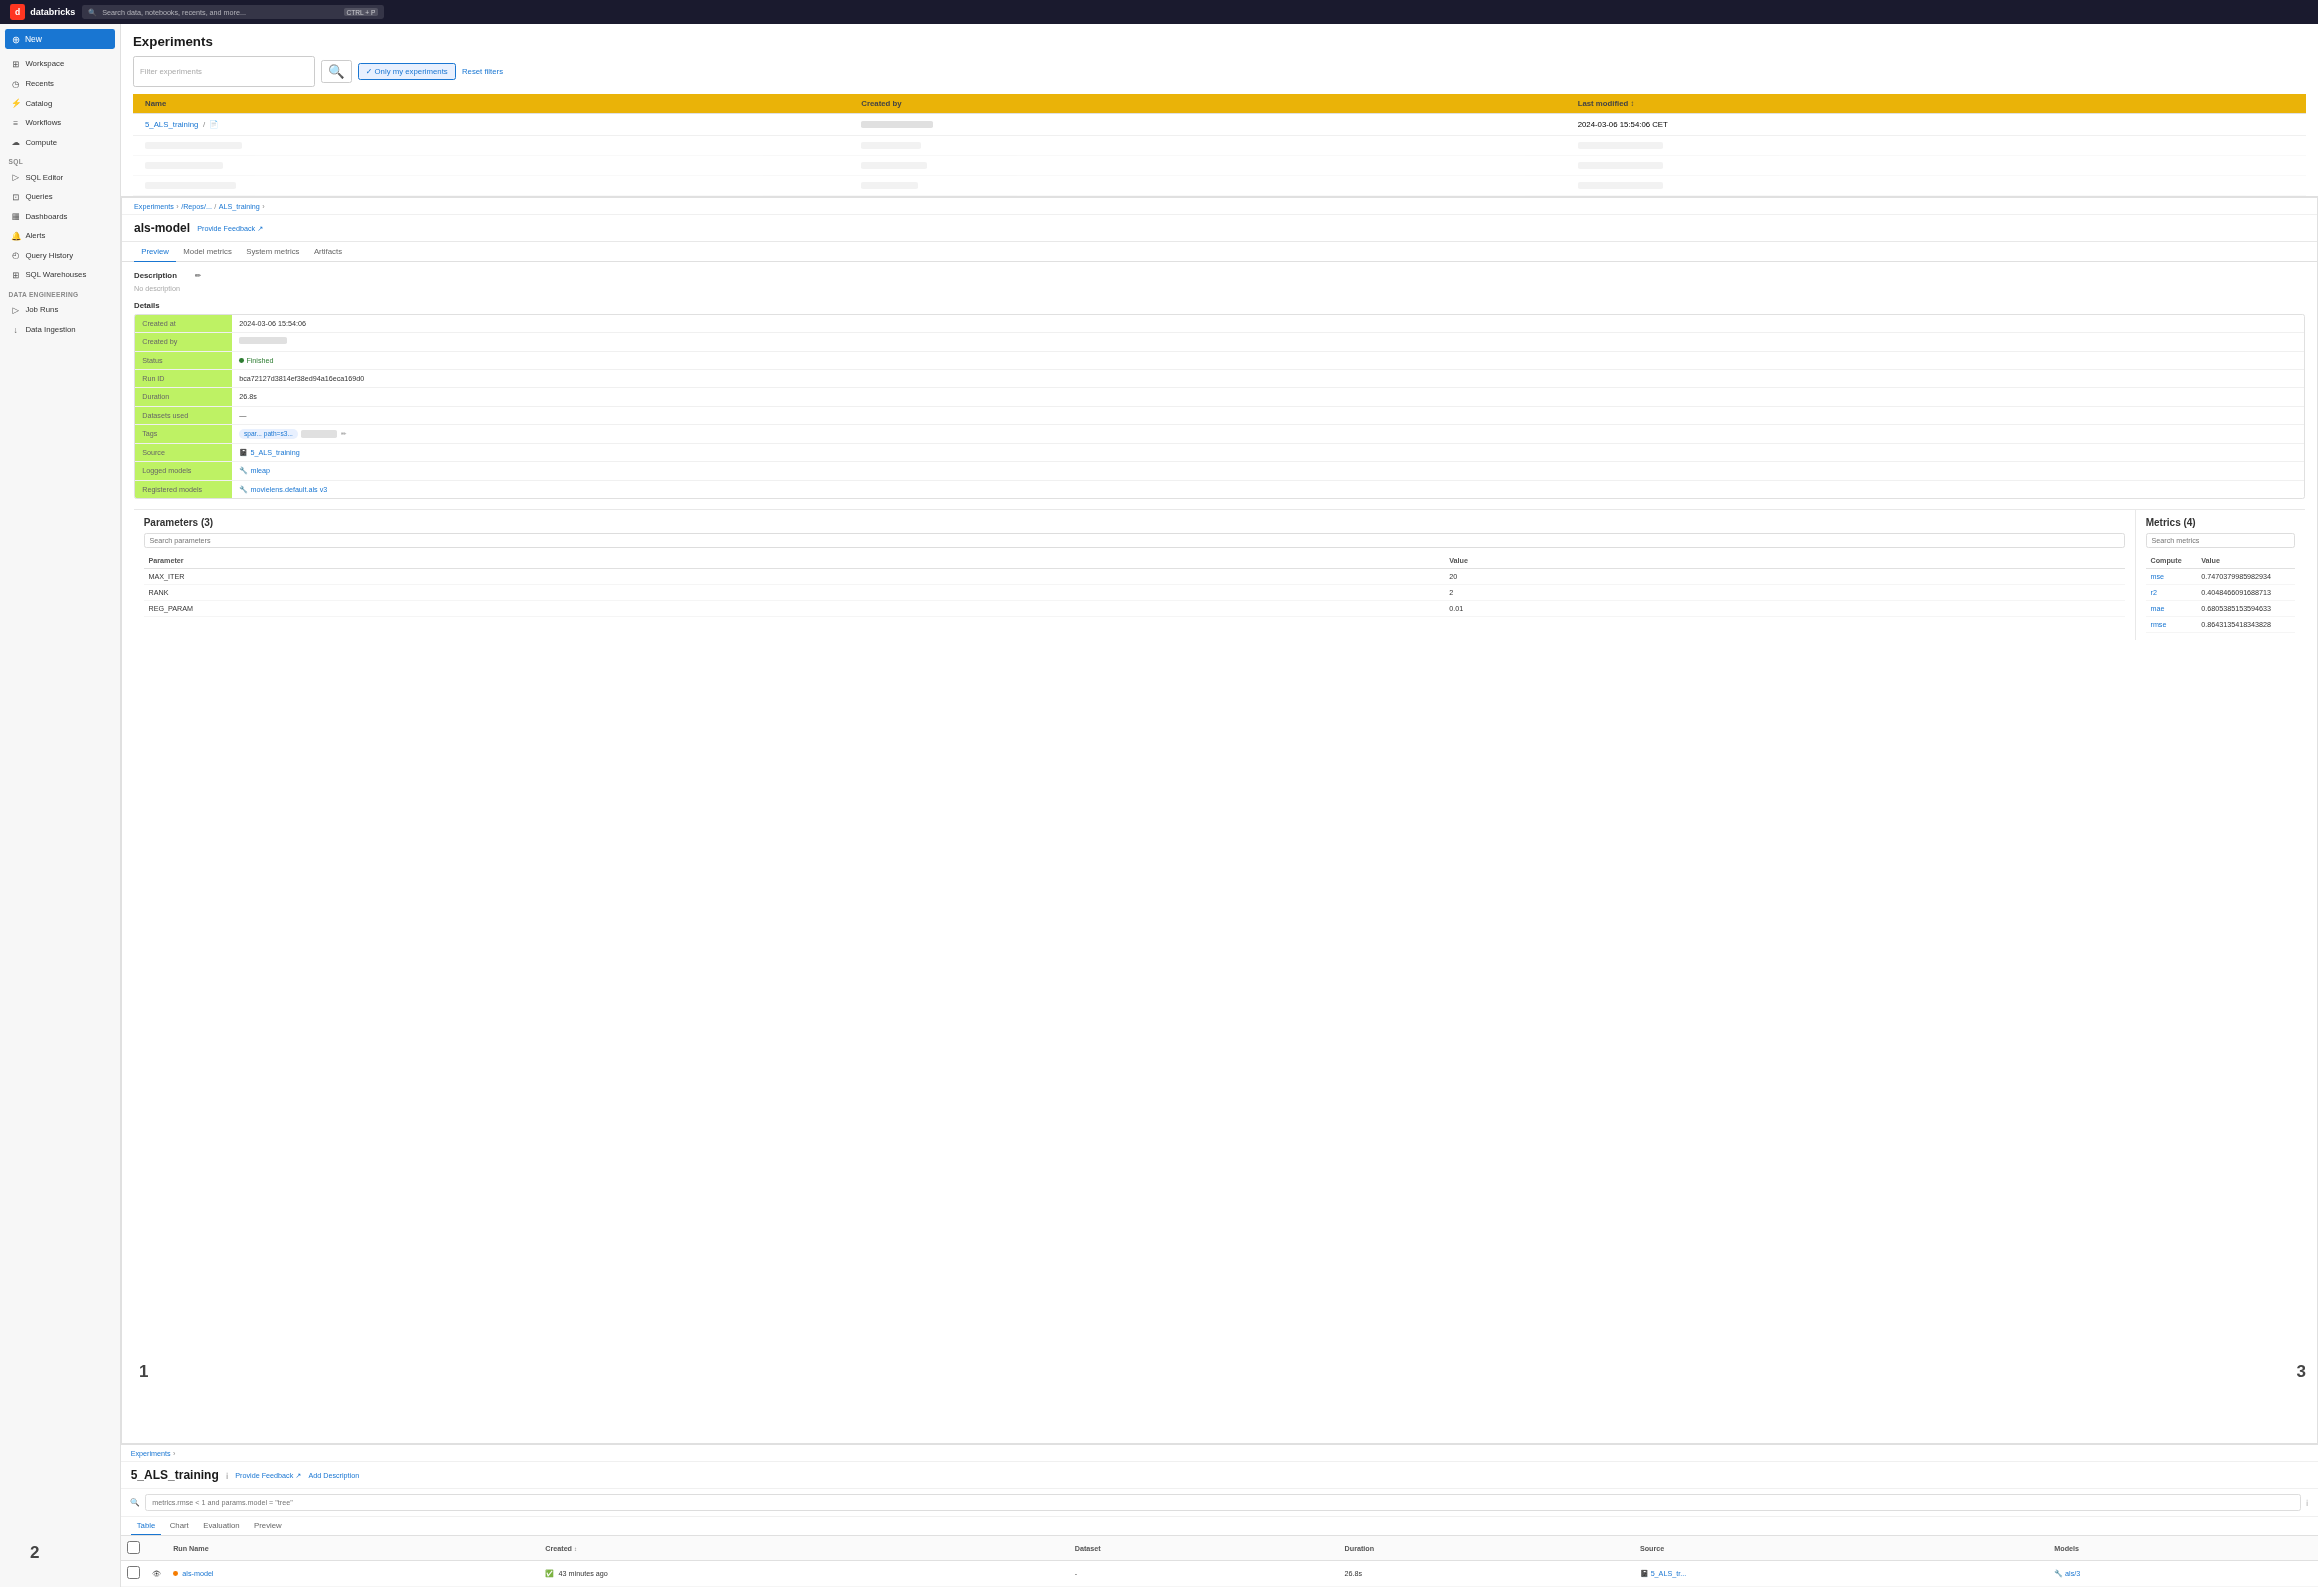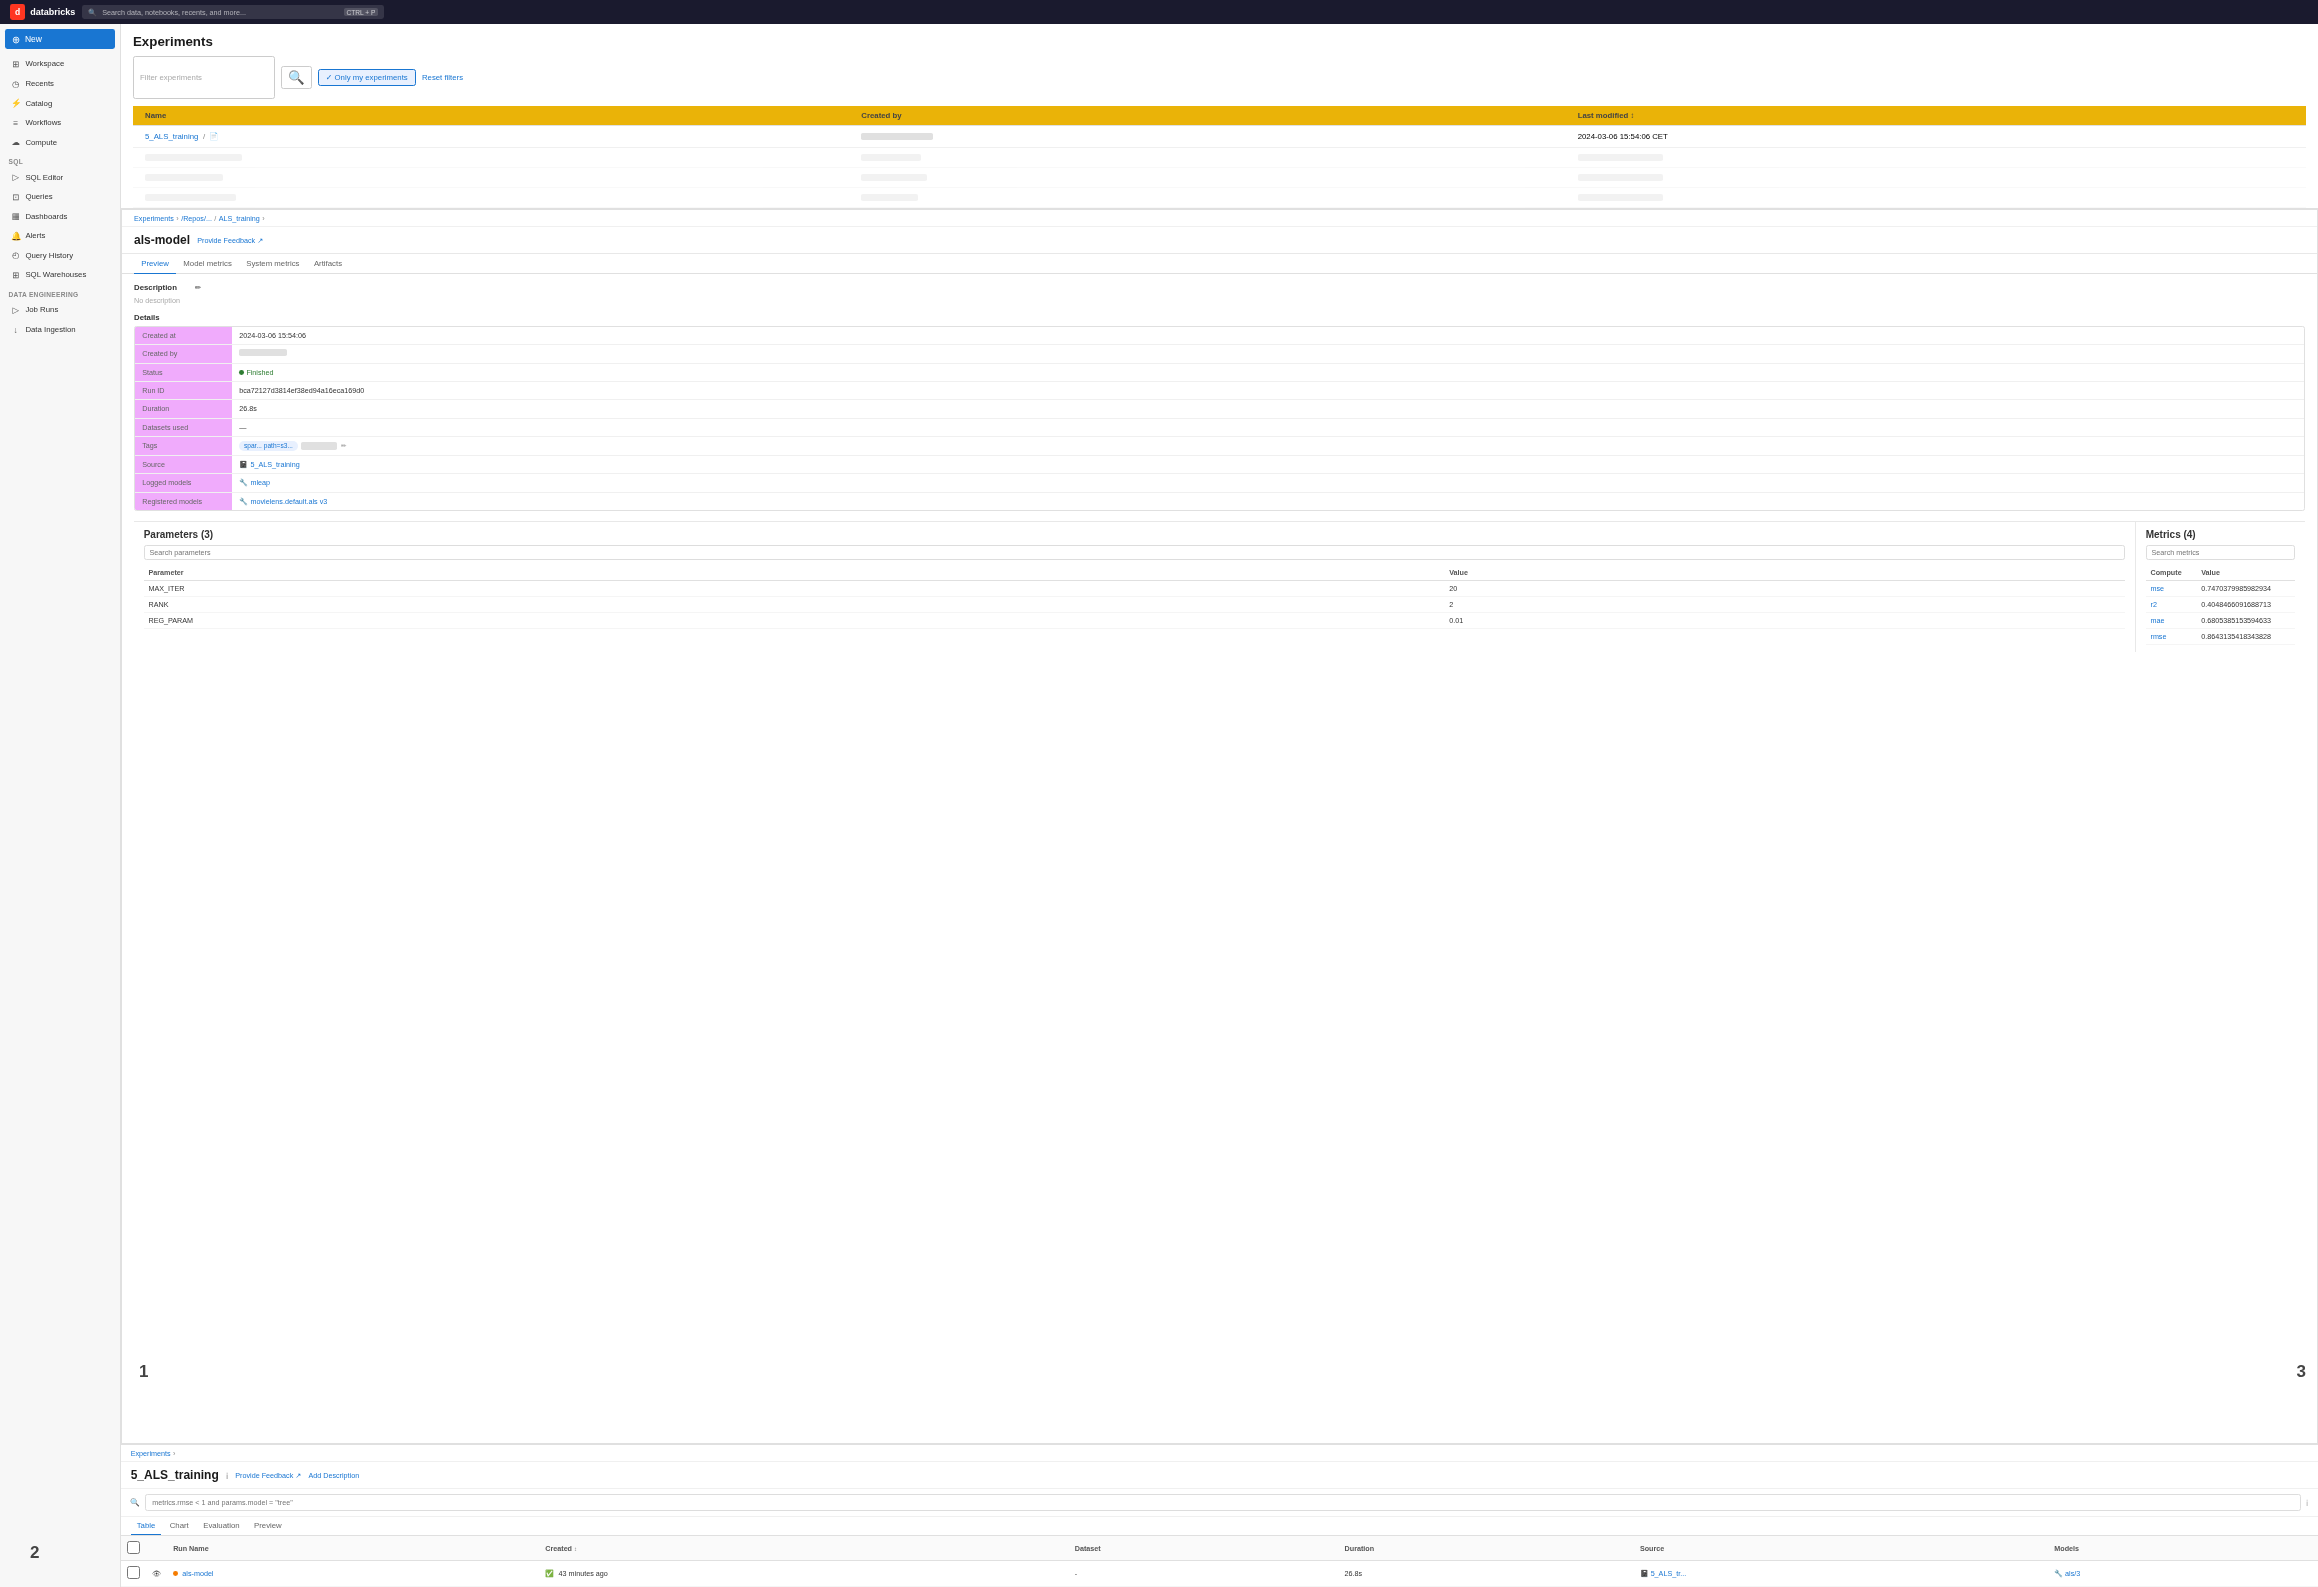--- a/index.html
+++ b/index.html
@@ -23,21 +23,21 @@
     .sidebar-item .icon { font-size: 8.5px; color: #555; width: 9.7px; text-align: center; }
     .sidebar-section-label { padding: 6px 8.5px 2.4px; font-size: 6.6px; color: #888; font-weight: 600; text-transform: uppercase; letter-spacing: 0.3px; }
 
     
     .content-area { flex: 1; display: flex; flex-direction: column; overflow: hidden; background: white; }
 
     
     .experiments-top { padding: 9.7px 12px 0; border-bottom: 0.6px solid #e0e0e0; }
     .experiments-title { font-size: 13.3px; font-weight: 600; color: #1a1a1a; margin-bottom: 7.2px; }
     .experiments-filters { display: flex; align-items: center; gap: 6px; margin-bottom: 7.2px; }
-    .filter-input { border: 0.6px solid #ccc; border-radius: 2.4px; padding: 16px 6px; font-size: 7.8px; width: 142px; color: #333; outline: none; }
+    .filter-input { border: 0.6px solid #ccc; border-radius: 2.4px; padding: 10px 6px; font-size: 7.8px; width: 182px; color: #333; outline: none; }
     .filter-input::placeholder { color: #aaa; }
     .search-btn { border: 0.6px solid #ccc; background: white; border-radius: 2.4px; padding: 3px 6px; cursor: pointer; color: #555; }
     .only-my-btn { border: 0.6px solid #1976d2; background: #e8f0fe; border-radius: 2.4px; padding: 3px 7.2px; cursor: pointer; color: #1976d2; font-size: 7.8px; display: flex; align-items: center; gap: 2.4px; }
     .reset-filters-btn { background: none; border: none; color: #1976d2; cursor: pointer; font-size: 7.8px; }
 
     
     .exp-table-header { display: grid; grid-template-columns: 1fr 1fr 1fr; padding: 4.8px 12px; background: #eab308; border-bottom: 0.6px solid #e0e0e0; font-weight: 600; font-size: 7.8px; color: #444; }
     .exp-table-row { display: grid; grid-template-columns: 1fr 1fr 1fr; padding: 6px 12px; border-bottom: 0.6px solid #f0f0f0; align-items: center; font-size: 7.8px; }
     .exp-link { color: #1976d2; text-decoration: none; cursor: pointer; }
     .blurred-text { background: #e0e0e0; border-radius: 1.8px; height: 7.2px; display: inline-block; }
@@ -58,21 +58,21 @@
 
     
     .overview-content { padding: 8.5px 12px; overflow-y: auto; }
     .section-title { font-size: 7.8px; font-weight: 600; color: #333; margin-bottom: 3.6px; display: flex; align-items: center; gap: 18px; }
     .edit-icon { cursor: pointer; color: #888; font-size: 7.2px; }
     .no-desc { color: #aaa; font-size: 7.2px; margin-bottom: 8.5px; }
 
     .details-table { border: 0.6px solid #e0e0e0; border-radius: 2.4px; overflow: hidden; margin-bottom: 9.7px; }
     .detail-row { display: grid; grid-template-columns: 97px 1fr; border-bottom: 0.6px solid #f0f0f0; }
     .detail-row:last-child { border-bottom: none; }
-    .detail-label { padding: 4.2px 7.2px; color: #666; font-size: 7.2px; background: #f0abfc; }
+    .detail-label { padding: 4.2px 7.2px; color: #666; font-size: 7.2px; background: #bef264; }
     .detail-value { padding: 4.2px 7.2px; color: #333; font-size: 7.2px; }
     .status-finished { color: #2e7d32; display: flex; align-items: center; gap: 2.4px; }
     .status-dot { width: 4.8px; height: 4.8px; border-radius: 50%; background: #2e7d32; }
     .detail-link { color: #1976d2; text-decoration: none; cursor: pointer; display: flex; align-items: center; gap: 2.4px; }
 
     
     .bottom-panel { display: grid; grid-template-columns: 1fr 169px; gap: 0; border-top: 0.6px solid #e8e8e8; }
     .params-section { padding: 7.2px 9.7px; border-right: 0.6px solid #e8e8e8; }
     .metrics-section { padding: 7.2px 9.7px; }
     .panel-title { font-size: 10px; font-weight: 600; color: #333; margin-bottom: 4.8px; }

